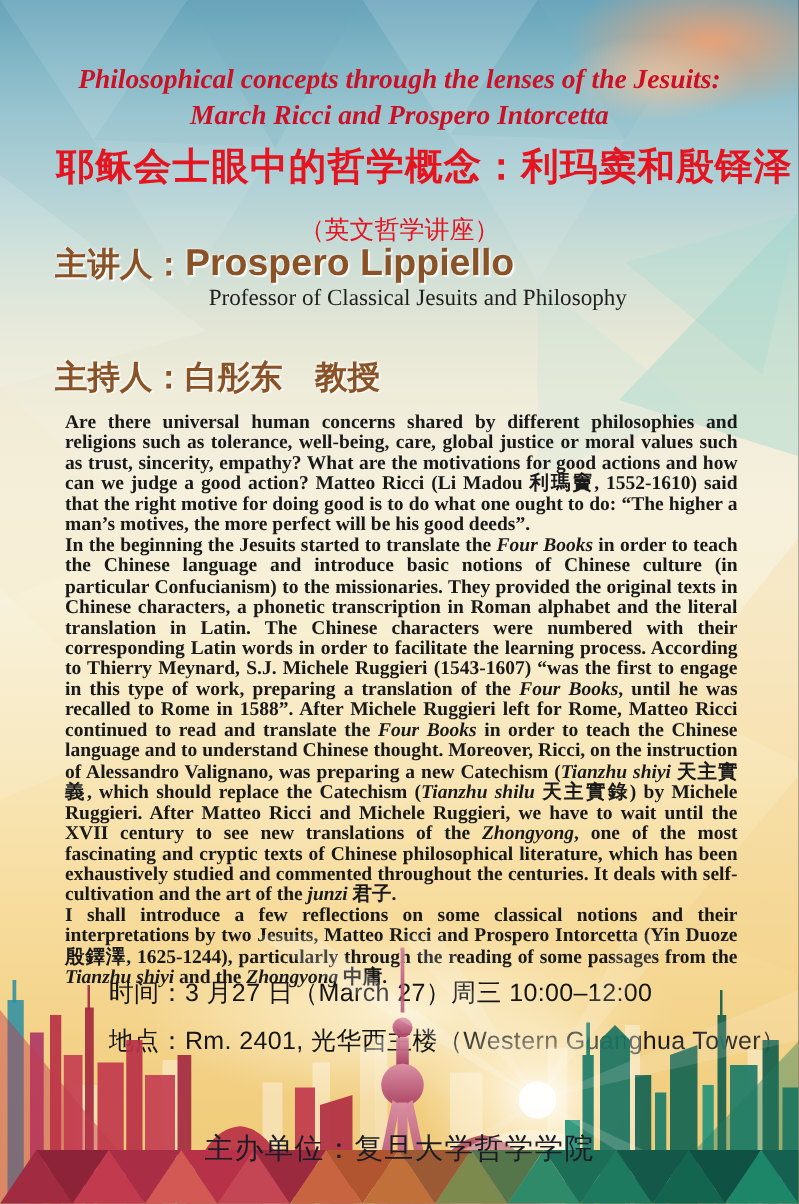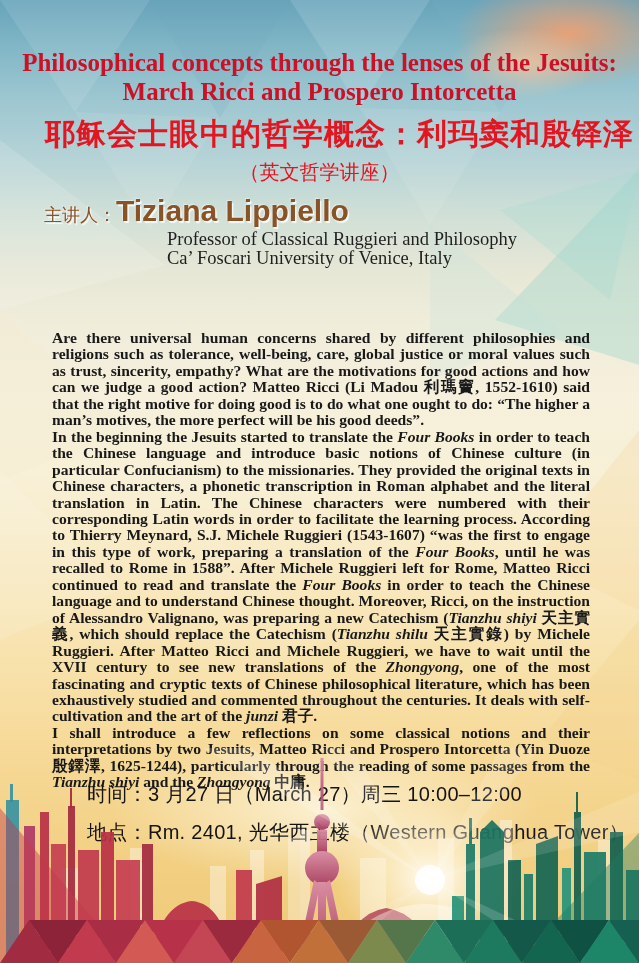--- a/index.html
+++ b/index.html
@@ -14,29 +14,29 @@
   }
   .cloud{position:absolute;border-radius:50%;pointer-events:none;}
   .cloud-a{right:-45px;top:-22px;width:230px;height:110px;
     background:radial-gradient(closest-side,rgba(242,160,112,.9),rgba(242,160,112,0));}
   .cloud-b{right:40px;top:28px;width:150px;height:70px;
     background:radial-gradient(closest-side,rgba(250,200,160,.7),rgba(250,200,160,0));}
   .glow-mid{position:absolute;left:110px;top:735px;width:430px;height:150px;pointer-events:none;
     background:radial-gradient(closest-side,rgba(255,255,245,.65),rgba(255,255,245,0));}
 
   .title-en{margin:0;padding-top:48px;text-align:center;
-    font-family:"Liberation Serif",serif;font-weight:bold;
-    font-size:25px;line-height:29px;color:#cb1127;position:relative;}
+    font-family:"Liberation Serif",serif;font-style:italic;font-weight:bold;
+    font-size:22px;line-height:29px;color:#cb1127;position:relative;}
   .title-en span{display:block;}
   .title-zh{margin:12px 0 0 0;text-align:center;font-weight:bold;
     font-size:30px;line-height:32px;color:#e41420;letter-spacing:1px;position:relative;padding-left:40px;}
-  .subtitle-zh{margin-top:9px;text-align:center;font-size:20px;color:#e41420;position:relative;}
+  .subtitle-zh{margin-top:20px;text-align:center;font-size:20px;color:#e41420;position:relative;}
 
   .speaker-line{position:absolute;left:44px;top:194px;white-space:nowrap;}
-  .label-brown{font-weight:normal;font-size:18px;color:#8a5227;
+  .label-brown{font-weight:bold;font-size:26px;color:#8a5227;
     text-shadow:1.5px 1.5px 1px rgba(255,255,255,.85), -1px -1px 1px rgba(255,255,255,.45);}
   .speaker-name{font-weight:bold;font-size:30px;color:#8a5227;
     text-shadow:1.5px 1.5px 1px rgba(255,255,255,.85), -1px -1px 1px rgba(255,255,255,.45);}
   .affil{position:absolute;left:167px;top:230px;
     font-family:"Liberation Serif",serif;font-size:18.5px;line-height:19px;color:#1f1f1f;}
   .host-line{position:absolute;left:44px;top:284px;white-space:nowrap;}
 
   .body-text{position:absolute;left:52px;top:330px;width:538px;
     font-family:"Liberation Serif",serif;font-size:15.6px;line-height:16.45px;color:#191919;font-weight:bold;}
   .body-text p{margin:0;text-align:justify;}
@@ -79,25 +79,27 @@
   <div class="glow-mid"></div>
 
   <h1 class="title-en">
     <span>Philosophical concepts through the lenses of the Jesuits:</span>
     <span>March Ricci and Prospero Intorcetta</span>
   </h1>
   <h2 class="title-zh">耶稣会士眼中的哲学概念：利玛窦和殷铎泽</h2>
   <div class="subtitle-zh">（英文哲学讲座）</div>
 
   <div class="speaker-line">
-    <span class="label-brown">主讲人：</span><span class="speaker-name">Tiziana Lippiello</span>
+    <span class="label-brown">主讲人：</span><span class="speaker-name">Prospero Lippiello</span>
   </div>
   <div class="affil">
-    <div>Professor of Classical Ruggieri and Philosophy</div>
-    <div>Ca’ Foscari University of Venice, Italy</div>
+    <div>Professor of Classical Jesuits and Philosophy</div>
+  </div>
+  <div class="host-line">
+    <span class="label-brown">主持人：</span><span class="label-brown">白彤东　教授</span>
   </div>
 
   <section class="body-text">
       <p><span>Are there universal human concerns shared by different philosophies and religions such as tolerance, well-being, care, global justice or moral values such as trust, sincerity, empathy? What are the motivations for good actions and how can we judge a good action? Matteo Ricci (Li Madou 利瑪竇, 1552-1610) said that the right motive for doing good is to do what one ought to do: “The higher a man’s motives, the more perfect will be his good deeds”.</span></p>
       <p><span>In the beginning the Jesuits started to translate the </span><em>Four Books</em><span> in order to teach the Chinese language and introduce basic notions of Chinese culture (in particular Confucianism) to the missionaries. They provided the original texts in Chinese characters, a phonetic transcription in Roman alphabet and the literal translation in Latin. The Chinese characters were numbered with their corresponding Latin words in order to facilitate the learning process. According to Thierry Meynard, S.J. Michele Ruggieri (1543-1607) “was the first to engage in this type of work, preparing a translation of the </span><em>Four Books</em><span>, until he was recalled to Rome in 1588”. After Michele Ruggieri left for Rome, Matteo Ricci continued to read and translate the </span><em>Four Books</em><span> in order to teach the Chinese language and to understand Chinese thought. Moreover, Ricci, on the instruction of Alessandro Valignano, was preparing a new Catechism (</span><em>Tianzhu shiyi</em><span> 天主實義, which should replace the Catechism (</span><em>Tianzhu shilu</em><span> 天主實錄) by Michele Ruggieri. After Matteo Ricci and Michele Ruggieri, we have to wait until the XVII century to see new translations of the </span><em>Zhongyong</em><span>, one of the most fascinating and cryptic texts of Chinese philosophical literature, which has been exhaustively studied and commented throughout the centuries. It deals with self-cultivation and the art of the </span><em>junzi</em><span> 君子.</span></p>
       <p><span>I shall introduce a few reflections on some classical notions and their interpretations by two Jesuits, Matteo Ricci and Prospero Intorcetta (Yin Duoze 殷鐸澤, 1625-1244), particularly through the reading of some passages from the </span><em>Tianzhu shiyi</em><span> and the </span><em>Zhongyong</em><span> 中庸.</span></p>
     </section>
 
   <div class="schedule">
     <div class="sched-line"><span>时间：</span><span>3 月27 日（March 27）周三 10:00–12:00</span></div>
@@ -211,13 +213,14 @@
       <polygon points="435,172 493,172 464,215" fill="#1d6e56"></polygon>
       <polygon points="464,215 493,172 522,215" fill="#1d7a5e"></polygon>
       <polygon points="493,172 551,172 522,215" fill="#14584a"></polygon>
       <polygon points="522,215 551,172 580,215" fill="#14654f"></polygon>
       <polygon points="551,172 609,172 580,215" fill="#0f5243"></polygon>
       <polygon points="580,215 609,172 639,215" fill="#1e8668"></polygon>
       <polygon points="609,172 639,172 639,215" fill="#156050"></polygon>
     </g>
   </svg>
 
+  <div class="organizer">主办单位：复旦大学哲学学院</div>
 </div>
 
 </body></html>

